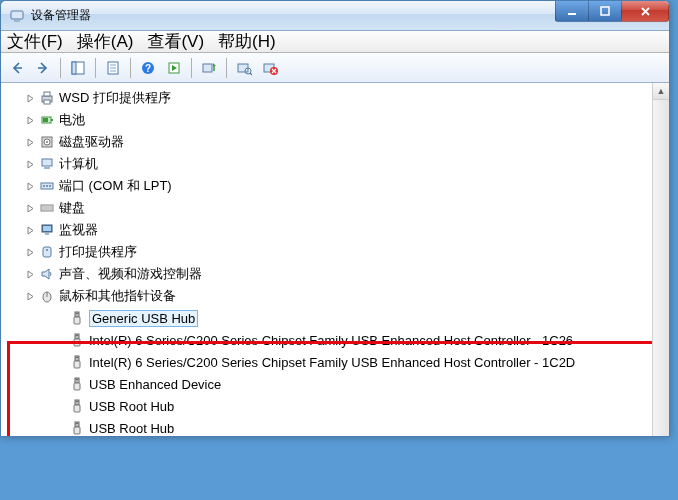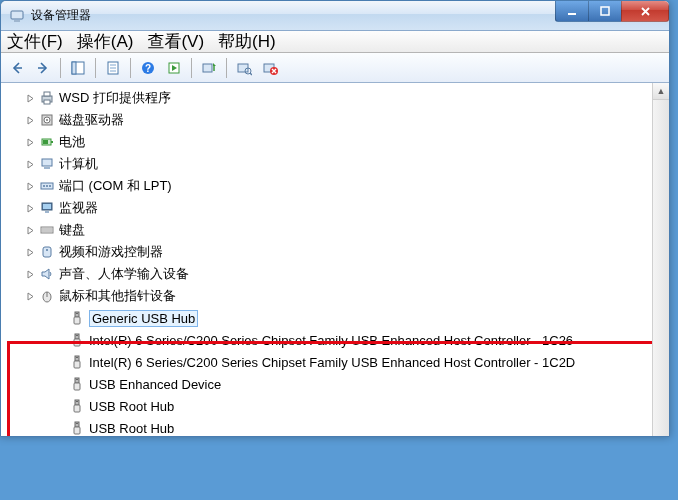--- a/index.html
+++ b/index.html
@@ -306,41 +306,41 @@
           <span class="label">WSD 打印提供程序</span>
         </div>
         <div class="node">
           <span class="expander">
             <svg width="9" height="9">
               <path d="M2 1 L7 4.5 L2 8 Z" fill="none" stroke="#808080"></path>
             </svg>
           </span>
           <span class="dev-icon">
             <svg width="16" height="16" viewBox="0 0 16 16">
+              <rect x="3" y="5" width="9" height="6" fill="#cfe8cf" stroke="#3c9a3c"></rect>
+              <rect x="12" y="7" width="2" height="2" fill="#3c9a3c"></rect>
+              <rect x="4" y="6" width="5" height="4" fill="#3c9a3c"></rect>
+            </svg>
+          </span>
+          <span class="label">电池</span>
+        </div>
+        <div class="node">
+          <span class="expander">
+            <svg width="9" height="9">
+              <path d="M2 1 L7 4.5 L2 8 Z" fill="none" stroke="#808080"></path>
+            </svg>
+          </span>
+          <span class="dev-icon">
+            <svg width="16" height="16" viewBox="0 0 16 16">
               <rect x="3" y="3" width="10" height="10" fill="#d8d8d8" stroke="#777"></rect>
               <circle cx="8" cy="8" r="3" fill="#fff" stroke="#777"></circle>
               <circle cx="8" cy="8" r="1" fill="#777"></circle>
             </svg>
           </span>
           <span class="label">磁盘驱动器</span>
-        </div>
-        <div class="node">
-          <span class="expander">
-            <svg width="9" height="9">
-              <path d="M2 1 L7 4.5 L2 8 Z" fill="none" stroke="#808080"></path>
-            </svg>
-          </span>
-          <span class="dev-icon">
-            <svg width="16" height="16" viewBox="0 0 16 16">
-              <rect x="3" y="5" width="9" height="6" fill="#cfe8cf" stroke="#3c9a3c"></rect>
-              <rect x="12" y="7" width="2" height="2" fill="#3c9a3c"></rect>
-              <rect x="4" y="6" width="5" height="4" fill="#3c9a3c"></rect>
-            </svg>
-          </span>
-          <span class="label">电池</span>
         </div>
         <div class="node">
           <span class="expander">
             <svg width="9" height="9">
               <path d="M2 1 L7 4.5 L2 8 Z" fill="none" stroke="#808080"></path>
             </svg>
           </span>
           <span class="dev-icon">
             <svg width="16" height="16" viewBox="0 0 16 16">
               <rect x="3" y="3" width="10" height="7" fill="#d8e6f5" stroke="#5a7da3"></rect>
@@ -366,69 +366,69 @@
           <span class="label">端口 (COM 和 LPT)</span>
         </div>
         <div class="node">
           <span class="expander">
             <svg width="9" height="9">
               <path d="M2 1 L7 4.5 L2 8 Z" fill="none" stroke="#808080"></path>
             </svg>
           </span>
           <span class="dev-icon">
             <svg width="16" height="16" viewBox="0 0 16 16">
+              <rect x="2" y="5" width="12" height="6" fill="#e8e8e8" stroke="#888"></rect>
+              <line x1="3" y1="7" x2="13" y2="7" stroke="#aaa"></line>
+              <line x1="3" y1="9" x2="13" y2="9" stroke="#aaa"></line>
+            </svg>
+          </span>
+          <span class="label">键盘</span>
+        </div>
+        <div class="node">
+          <span class="expander">
+            <svg width="9" height="9">
+              <path d="M2 1 L7 4.5 L2 8 Z" fill="none" stroke="#808080"></path>
+            </svg>
+          </span>
+          <span class="dev-icon">
+            <svg width="16" height="16" viewBox="0 0 16 16">
               <rect x="3" y="3" width="10" height="7" fill="#5a7da3" stroke="#3a5a7a"></rect>
               <rect x="4" y="4" width="8" height="5" fill="#a7d0f0"></rect>
               <rect x="6" y="11" width="4" height="2" fill="#9fb6cf"></rect>
             </svg>
           </span>
           <span class="label">监视器</span>
         </div>
         <div class="node">
           <span class="expander">
             <svg width="9" height="9">
               <path d="M2 1 L7 4.5 L2 8 Z" fill="none" stroke="#808080"></path>
             </svg>
           </span>
           <span class="dev-icon">
             <svg width="16" height="16" viewBox="0 0 16 16">
-              <rect x="2" y="5" width="12" height="6" fill="#e8e8e8" stroke="#888"></rect>
-              <line x1="3" y1="7" x2="13" y2="7" stroke="#aaa"></line>
-              <line x1="3" y1="9" x2="13" y2="9" stroke="#aaa"></line>
-            </svg>
-          </span>
-          <span class="label">键盘</span>
-        </div>
-        <div class="node">
-          <span class="expander">
-            <svg width="9" height="9">
-              <path d="M2 1 L7 4.5 L2 8 Z" fill="none" stroke="#808080"></path>
-            </svg>
-          </span>
-          <span class="dev-icon">
-            <svg width="16" height="16" viewBox="0 0 16 16">
               <rect x="4" y="3" width="8" height="10" rx="2" fill="#d8e6f5" stroke="#5a7da3"></rect>
               <circle cx="8" cy="6" r="1" fill="#5a7da3"></circle>
             </svg>
           </span>
-          <span class="label">视频和游戏控制器</span>
+          <span class="label">打印提供程序</span>
         </div>
         <div class="node">
           <span class="expander">
             <svg width="9" height="9">
               <path d="M2 1 L7 4.5 L2 8 Z" fill="none" stroke="#808080"></path>
             </svg>
           </span>
           <span class="dev-icon">
             <svg width="16" height="16" viewBox="0 0 16 16">
               <path d="M3 6 H6 L10 3 V13 L6 10 H3 Z" fill="#d8e6f5" stroke="#5a7da3"></path>
               <path d="M11 6 Q13 8 11 10" fill="none" stroke="#5a7da3"></path>
             </svg>
           </span>
-          <span class="label">声音、人体学输入设备</span>
+          <span class="label">声音、视频和游戏控制器</span>
         </div>
         <div class="node">
           <span class="expander">
             <svg width="9" height="9">
               <path d="M2 1 L7 4.5 L2 8 Z" fill="none" stroke="#808080"></path>
             </svg>
           </span>
           <span class="dev-icon">
             <svg width="16" height="16" viewBox="0 0 16 16">
               <ellipse cx="8" cy="9" rx="4" ry="5" fill="#e8e8e8" stroke="#777"></ellipse>

